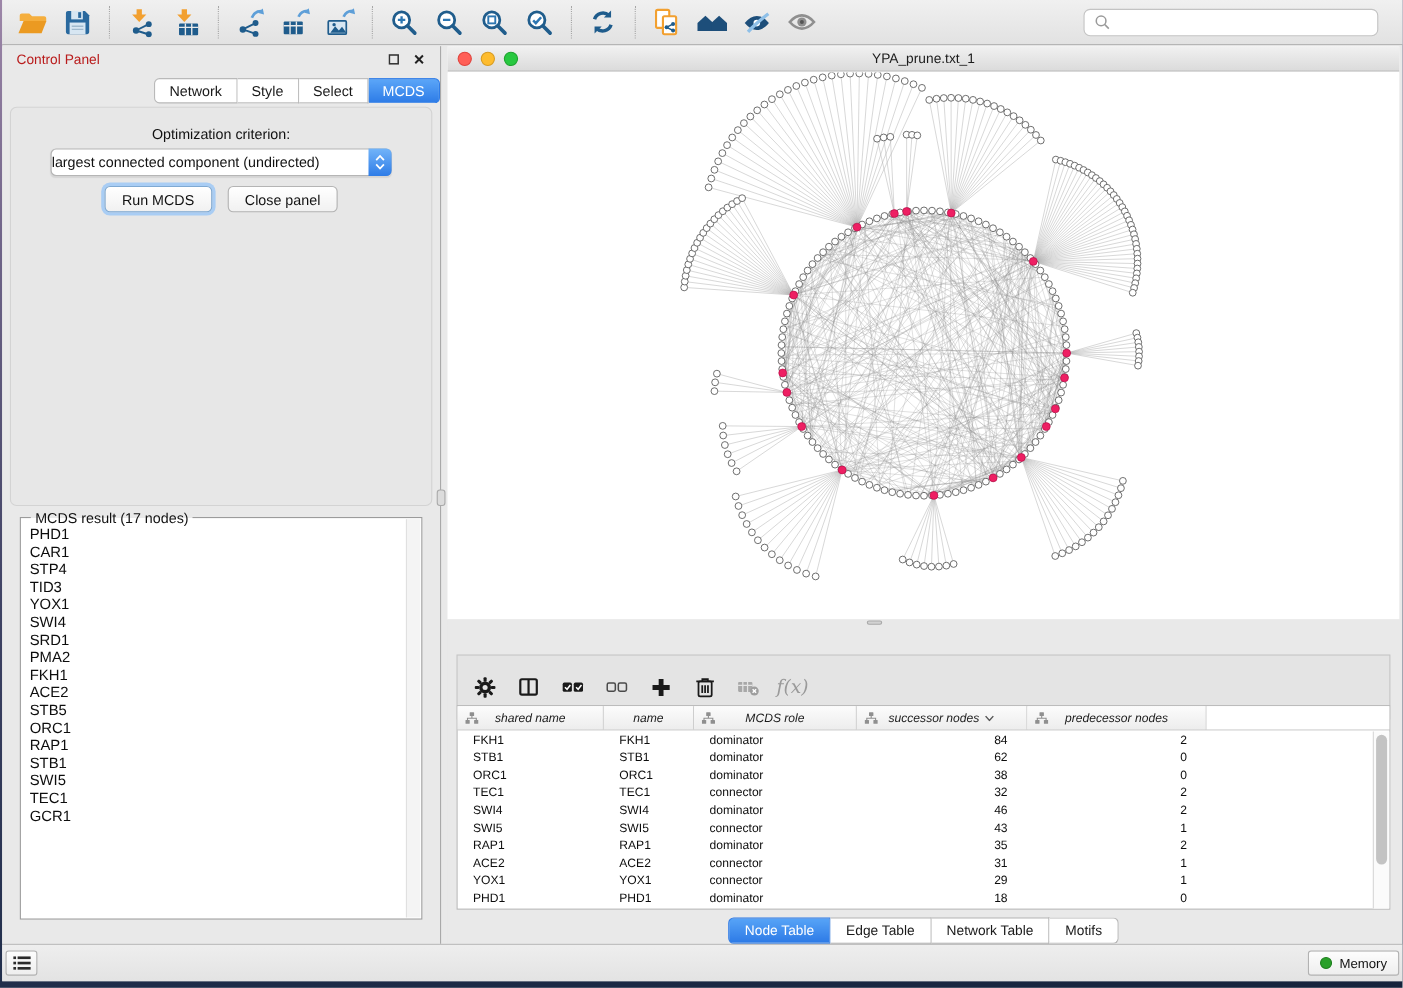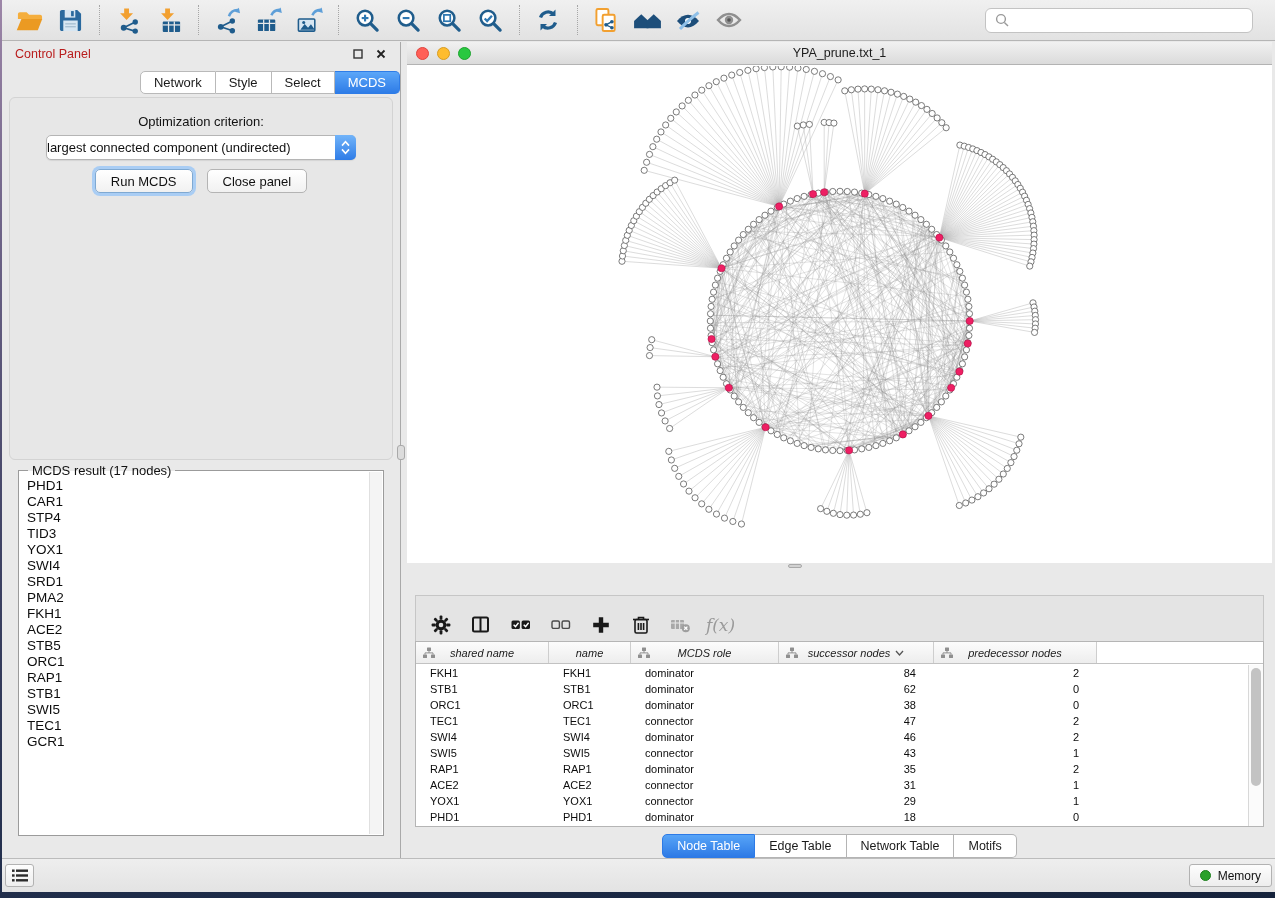--- a/index.html
+++ b/index.html
@@ -1378,21 +1378,21 @@
                 <div class="td">ORC1</div>
                 <div class="td">ORC1</div>
                 <div class="td">dominator</div>
                 <div class="td num">38</div>
                 <div class="td num">0</div>
               </div>
               <div class="tr">
                 <div class="td">TEC1</div>
                 <div class="td">TEC1</div>
                 <div class="td">connector</div>
-                <div class="td num">47</div>
+                <div class="td num">32</div>
                 <div class="td num">2</div>
               </div>
               <div class="tr">
                 <div class="td">SWI4</div>
                 <div class="td">SWI4</div>
                 <div class="td">dominator</div>
                 <div class="td num">46</div>
                 <div class="td num">2</div>
               </div>
               <div class="tr">

